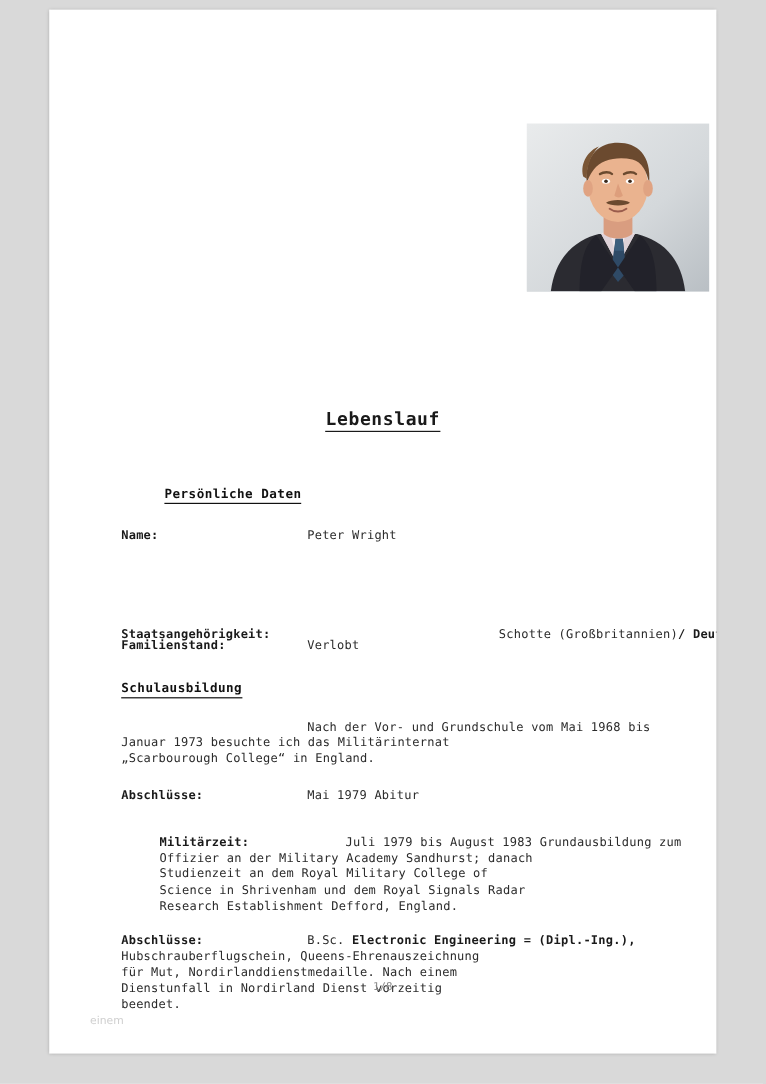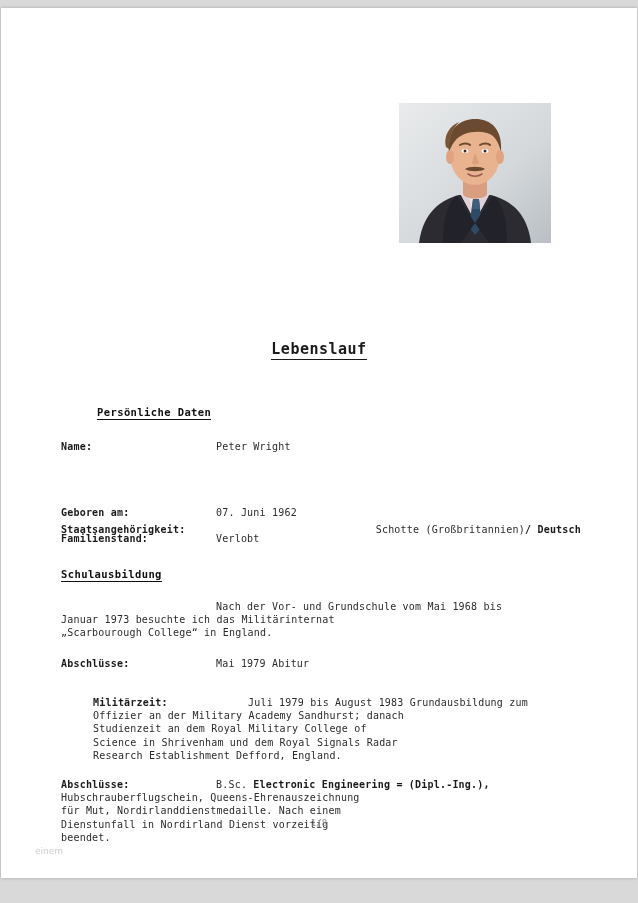--- a/index.html
+++ b/index.html
@@ -7,21 +7,21 @@
     padding: 0;
     background: #d9d9d9;
   }
   body {
     width: 638px;
     height: 903px;
     font-family: "DejaVu Sans Mono", monospace;
   }
   .page {
     position: relative;
-    width: 636px;
+    width: 556px;
     height: 870px;
     margin: 8px auto 0 auto;
     background: #ffffff;
     box-shadow: 0 0 3px rgba(0,0,0,0.25);
     overflow: hidden;
   }
   .photo {
     position: absolute;
     left: 398px;
     top: 95px;
@@ -168,24 +168,20 @@
     <span>Persönliche Daten</span>
   </div>
 
   <div class="row" style="top:432px;">
     <span class="label">Name:</span>
     <span class="value">Peter Wright</span>
   </div>
 
 
 
-  <div class="row" style="top:498px;">
-    <span class="label">Geboren am:</span>
-    <span class="value">07. Juni 1962</span>
-  </div>
 
   <div class="row" style="top:515px;text-align:right;">
     <span class="label">Staatsangehörigkeit:</span>
     <span class="value"><span>Schotte (Großbritannien)</span><b>/ Deutsch</b></span>
   </div>
 
   <div class="row" style="top:524px;">
     <span class="label">Familienstand:</span>
     <span class="value">Verlobt</span>
   </div>

